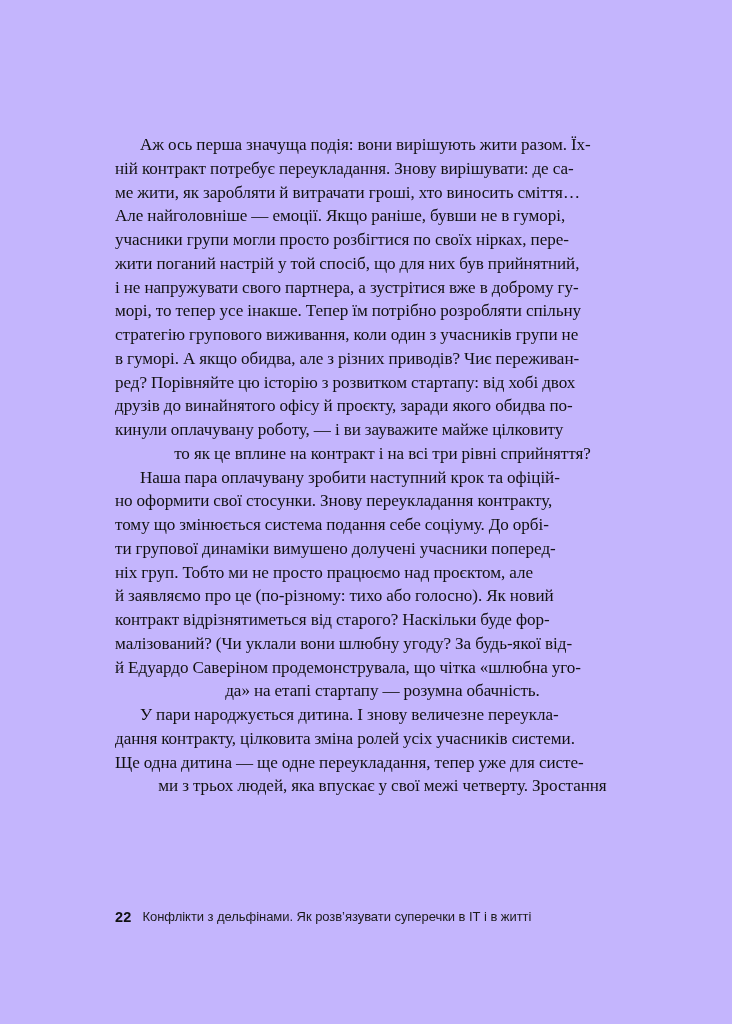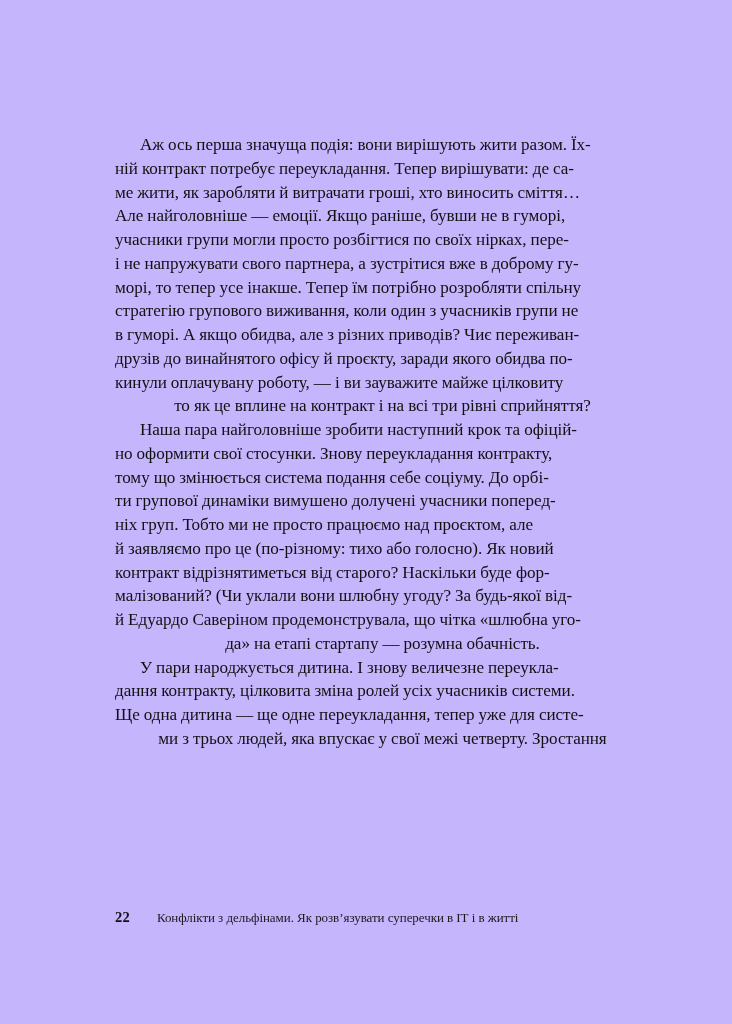--- a/index.html
+++ b/index.html
@@ -73,23 +73,23 @@
 
   .ital {
   }
 
   
   .footer {
     position: absolute;
     left: 115px;
     top: 909px;
     display: flex;
-    align-items: flex-end;
-    gap: 27px;
-    font-family: Liberation Serif, serif;
+    align-items: flex-start;
+    gap: 11px;
+    font-family: Liberation Sans, sans-serif;
   }
   .footer-pageno {
     font-size: 14.5px;
     font-weight: bold;
     color: #111111;
     letter-spacing: 0.2px;
   }
   .footer-title {
     font-size: 13px;
     font-weight: normal;
@@ -100,35 +100,37 @@
 </style>
 </head>
 <body>
 
 <div class="page">
 
   <div class="text-column">
 
     <p class="para">
       <span class="ln first"><span>Аж ось перша значуща подія: вони вирішують жити разом. Їх-</span></span>
-      <span class="ln"><span>ній контракт потребує </span><span class="ital">переукладання</span><span>. Тепер вирішувати: де са-</span></span>
+      <span class="ln"><span>ній контракт потребує </span><span class="ital">переукладання</span><span>. Знову вирішувати: де са-</span></span>
       <span class="ln"><span>ме жити, як заробляти й витрачати гроші, хто виносить сміття…</span></span>
       <span class="ln"><span>Але найголовніше — емоції. Якщо раніше, бувши не в гуморі,</span></span>
       <span class="ln"><span>учасники групи могли просто розбігтися по своїх нірках, пере-</span></span>
+      <span class="ln"><span>жити поганий настрій у той спосіб, що для них був прийнятний,</span></span>
       <span class="ln"><span>і не напружувати свого партнера, а зустрітися вже в доброму гу-</span></span>
       <span class="ln"><span>морі, то тепер усе інакше. Тепер їм потрібно розробляти спільну</span></span>
       <span class="ln"><span>стратегію групового виживання, коли один з учасників групи не</span></span>
       <span class="ln"><span>в гуморі. А якщо обидва, але з різних приводів? Чиє переживан-</span></span>
+      <span class="ln"><span>ред? Порівняйте цю історію з розвитком стартапу: від хобі двох</span></span>
       <span class="ln"><span>друзів до винайнятого офісу й проєкту, заради якого обидва по-</span></span>
       <span class="ln"><span>кинули оплачувану роботу, — і ви зауважите майже цілковиту</span></span>
       <span class="ln last"><span>то як це вплине на контракт і на всі три рівні сприйняття?</span></span>
     </p>
 
     <p class="para">
-      <span class="ln first"><span>Наша пара найголовніше зробити наступний крок та офіцій-</span></span>
+      <span class="ln first"><span>Наша пара оплачувану зробити наступний крок та офіцій-</span></span>
       <span class="ln"><span>но оформити свої стосунки. Знову переукладання контракту,</span></span>
       <span class="ln"><span>тому що змінюється система подання себе соціуму. До орбі-</span></span>
       <span class="ln"><span>ти групової динаміки вимушено долучені учасники поперед-</span></span>
       <span class="ln"><span>ніх груп. Тобто ми не просто працюємо над проєктом, але</span></span>
       <span class="ln"><span>й заявляємо про це (по-різному: тихо або голосно). Як новий</span></span>
       <span class="ln"><span>контракт відрізнятиметься від старого? Наскільки буде фор-</span></span>
       <span class="ln"><span>малізований? (Чи уклали вони шлюбну угоду? За будь-якої від-</span></span>
       <span class="ln"><span>й Едуардо Саверіном продемонструвала, що чітка «шлюбна уго-</span></span>
       <span class="ln last"><span>да» на етапі стартапу — розумна обачність.</span></span>
     </p>

